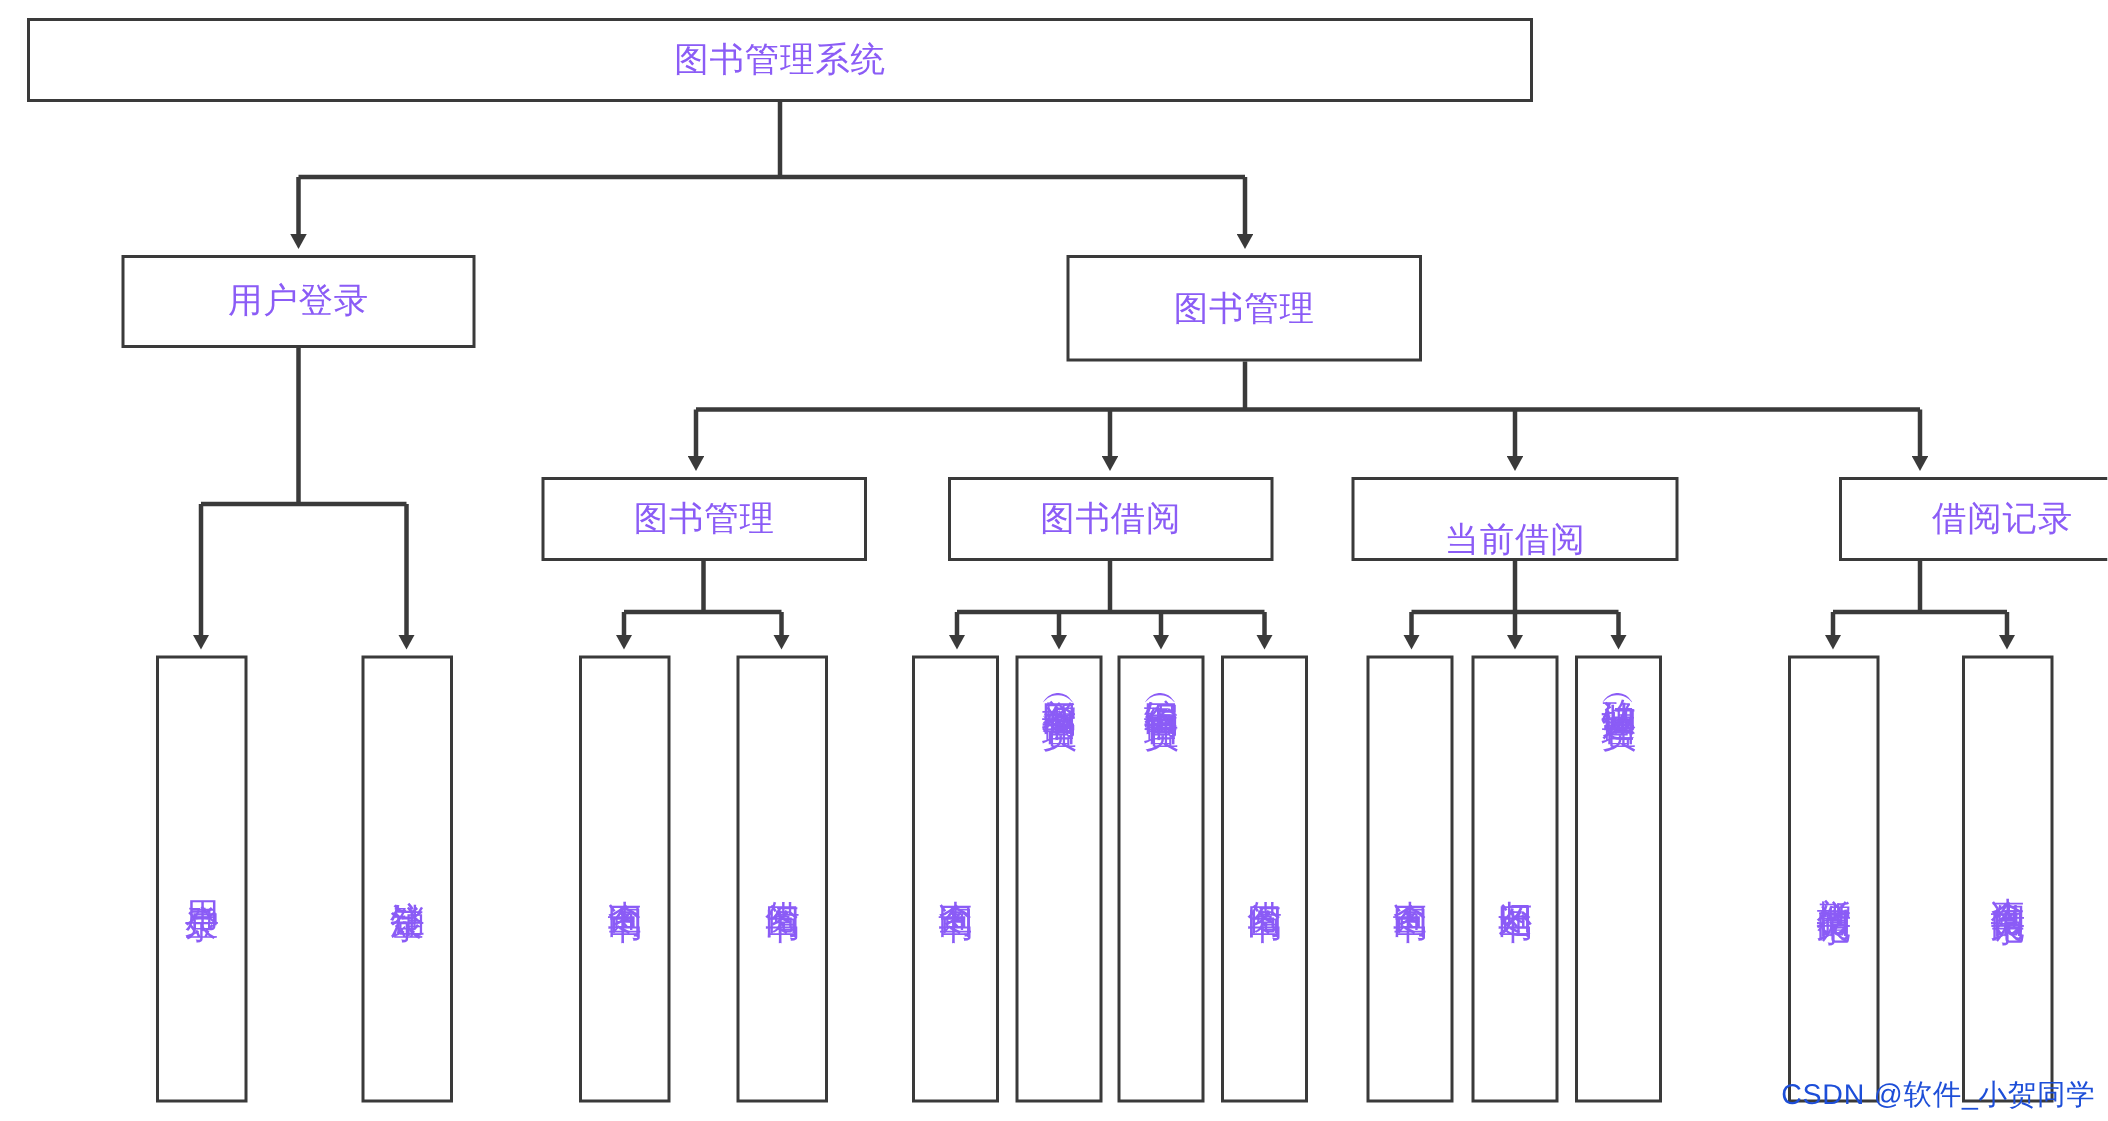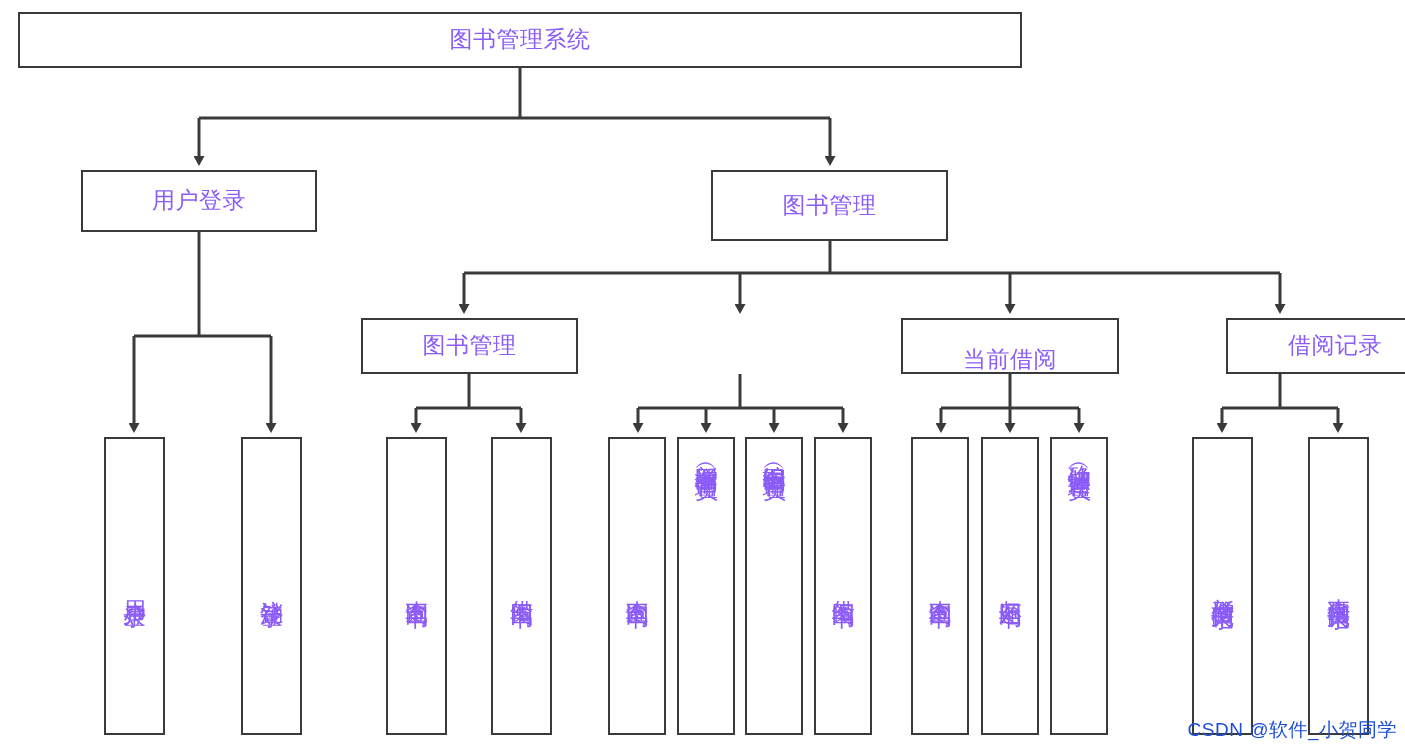--- a/index.html
+++ b/index.html
@@ -139,20 +139,23 @@
   </div>
 
   <div class="node h" style="left:711px; top:170px; width:237px; height:71px;">
     <span class="label">图书管理</span>
   </div>
 
   <div class="node h" style="left:361px; top:318px; width:217px; height:56px;">
     <span class="label">图书管理</span>
   </div>
 
+  <div class="node h" style="left:632px; top:318px; width:217px; height:56px;">
+    <span class="label">图书借阅</span>
+  </div>
 
   <div class="node h" style="left:901px; top:318px; width:218px; height:56px;align-items:flex-end;">
     <span class="label">当前借阅</span>
   </div>
 
   <div class="node h" style="left:1226px; top:318px; width:218px; height:56px;">
     <span class="label">借阅记录</span>
   </div>
 
   <div class="node v mid" style="left:104px; top:437px; width:61px; height:298px;">

